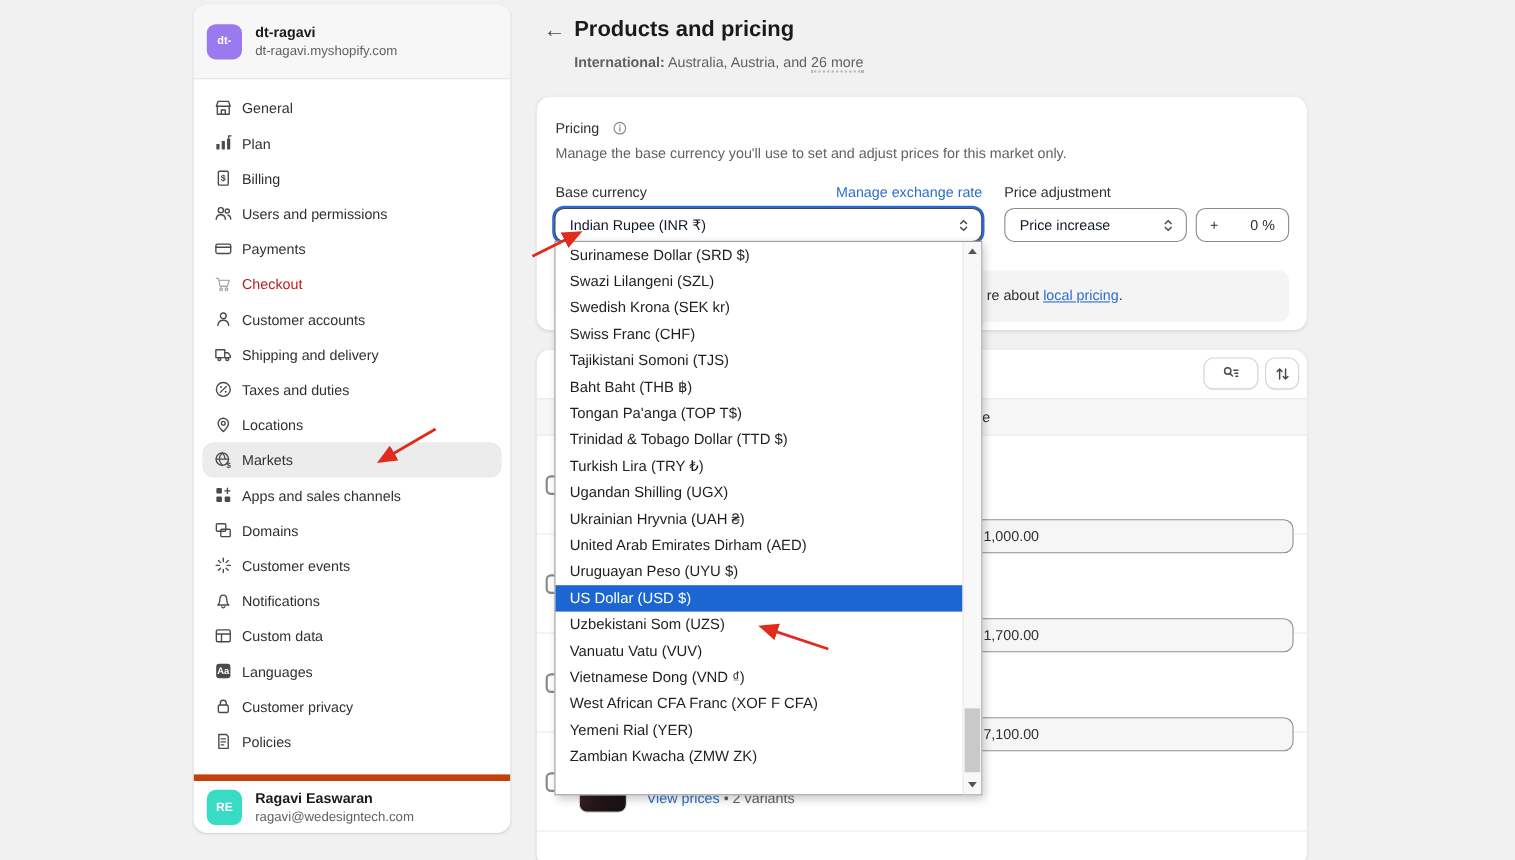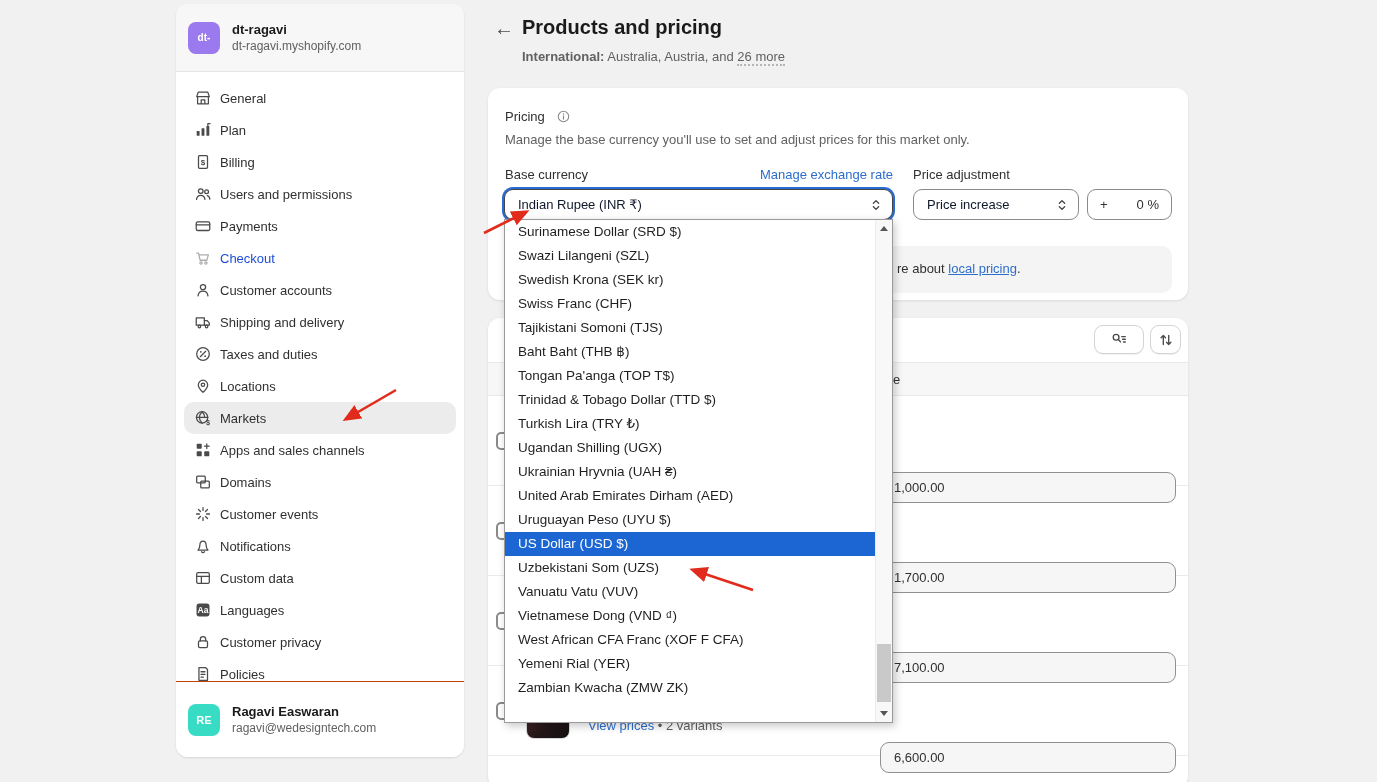--- a/index.html
+++ b/index.html
@@ -12,27 +12,27 @@
              border-radius:12px; box-shadow:0 1px 2px rgba(0,0,0,.12); overflow:hidden; }
   .store-head { height:68px; background:#f7f7f7; border-bottom:1px solid #e5e5e5; display:flex; align-items:center; padding:0 12px; gap:12px; }
   .avatar { width:32px; height:32px; border-radius:8px; display:flex; align-items:center; justify-content:center;
             color:#fff; font-size:10px; font-weight:700; flex:0 0 auto; }
   .store-name { font-size:13px; font-weight:700; color:#1a1a1a; }
   .store-domain { font-size:12px; color:#616161; margin-top:2px; }
   .nav { position:absolute; top:78px; left:8px; right:8px; }
   .nav-item { height:32px; display:flex; align-items:center; gap:8px; padding-left:10px; border-radius:10px;
               font-size:13px; font-weight:500; color:#303030; cursor:pointer; }
   .nav-item.sel { background:#ececec; }
-  .nav-item.dis { color:#1d4ed8; }
+  .nav-item.dis { color:#b91c1c; }
   .nav-item.dis svg { opacity:.45; }
   .ni { width:18px; height:18px; flex:0 0 auto; }
   .ni path, .ni rect, .ni circle { fill:none; stroke:#4a4a4a; stroke-width:1.4; stroke-linecap:round; stroke-linejoin:round; }
   .ni .fil { fill:#4a4a4a; stroke:none; }
   .ni text { stroke:none; }
-  .user-foot { position:absolute; left:0; right:0; bottom:0; height:76px; border-top:1px solid #c2410c;
+  .user-foot { position:absolute; left:0; right:0; bottom:0; height:53px; border-top:6px solid #c2410c;
                display:flex; align-items:center; gap:12px; padding:0 12px; background:#fff; }
   .user-name { font-size:13px; font-weight:700; color:#1a1a1a; }
   .user-email { font-size:12px; color:#616161; margin-top:2px; }
 
   
   .back { position:absolute; left:494px; top:17px; font-size:20px; color:#4a4a4a; cursor:pointer; }
   .page-title { position:absolute; left:522px; top:16px; font-size:20px; font-weight:700; color:#1a1a1a; }
   .subtitle { position:absolute; left:522px; top:49px; font-size:13px; color:#616161; }
   .subtitle b { font-weight:700; }
   .more-link { border-bottom:2px dotted #b5b5b5; cursor:pointer; }
@@ -327,21 +327,20 @@
       <input class="price-in" readonly="" value="1,700.00" style="">
     </div>
     <div class="trow" style="top:258px">
       <div class="cbx"></div>
       <input class="price-in" readonly="" value="7,100.00" style="">
     </div>
     <div class="trow" style="top:348px">
       <div class="cbx"></div>
       <div class="thumb"></div>
       <div class="variant-line"><span class="link">View prices</span> <span>• 2 variants</span></div>
-      <input class="price-in" readonly="" value="6,600.00" style="">
     </div>
   </div>
 
   <div class="dropdown">
     <div class="opts">
       <div class="opt">Surinamese Dollar (SRD $)</div>
       <div class="opt">Swazi Lilangeni (SZL)</div>
       <div class="opt">Swedish Krona (SEK kr)</div>
       <div class="opt">Swiss Franc (CHF)</div>
       <div class="opt">Tajikistani Somoni (TJS)</div>

